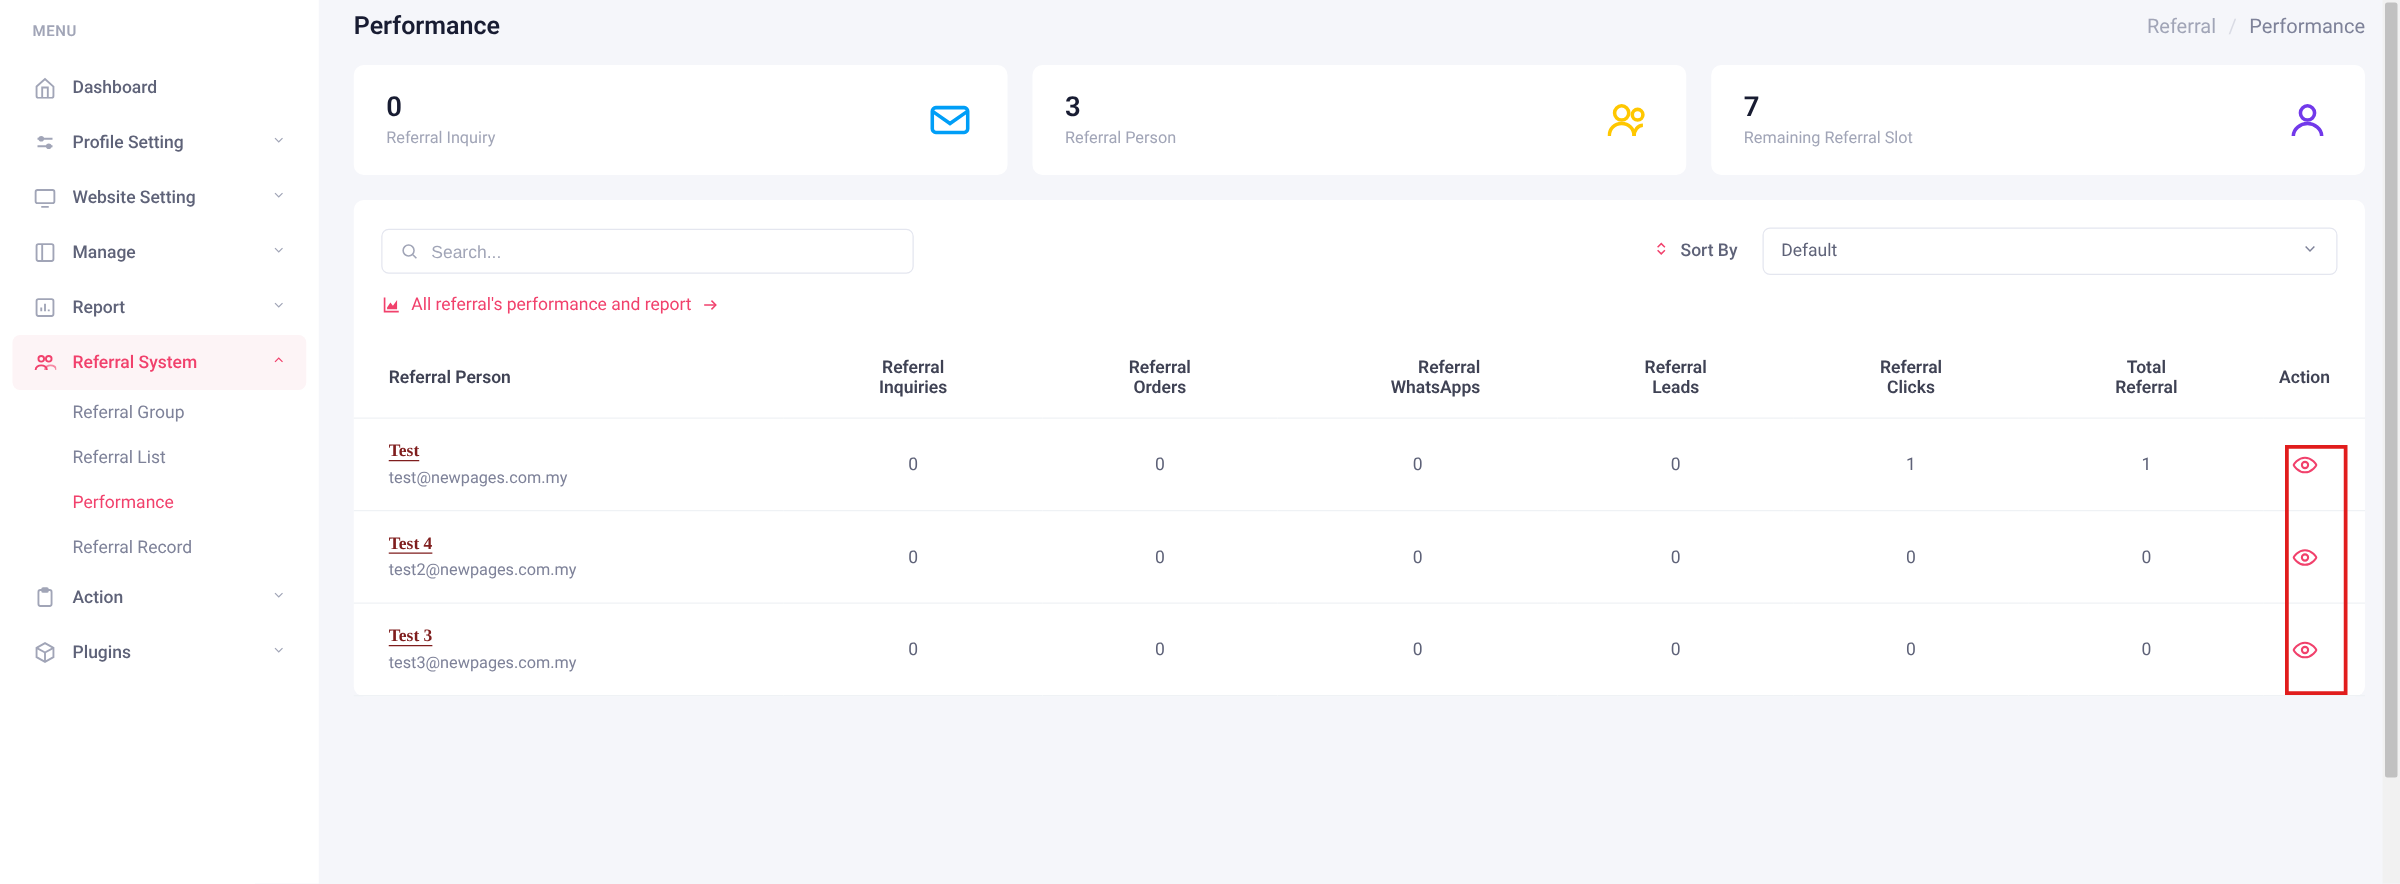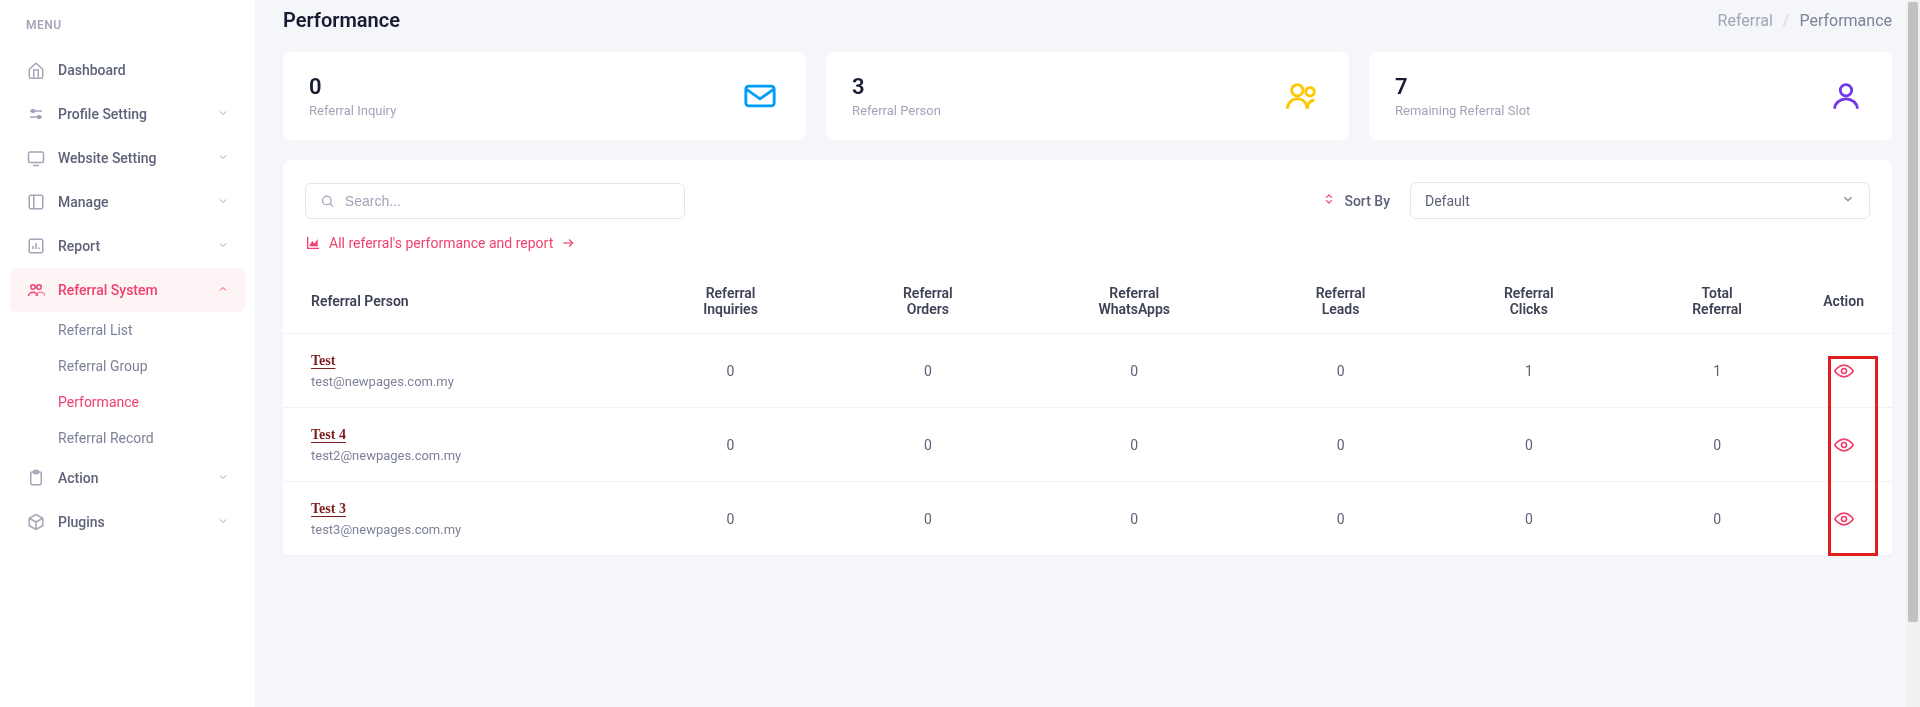--- a/index.html
+++ b/index.html
@@ -130,21 +130,21 @@
   align-items: center;
   gap: 20px;
   padding: 0 22px 16px;
 }
 .search-box {
   display: flex;
   align-items: center;
   border: 1px solid #e4e6ef;
   border-radius: 6px;
   padding: 9px 14px;
-  width: 380px;
+  width: 426px;
 }
 .search-box svg { color: #a1a5b7; margin-right: 10px; }
 .search-box input {
   border: none;
   outline: none;
   font-size: 14px;
   color: #5e6278;
   width: 100%;
 }
 .search-box input::placeholder { color: #a1a5b7; }
@@ -340,22 +340,22 @@
     </span>
     <span>Referral System</span>
     <span class="chevron">
       <svg width="12" height="12" viewBox="0 0 24 24" fill="none" stroke="currentColor" stroke-width="2">
           <polyline points="18 15 12 9 6 15"></polyline>
         </svg>
     </span>
   </div>
 
   <div class="sub-items">
+    <div class="sub-item">Referral Group</div>
     <div class="sub-item">Referral List</div>
-    <div class="sub-item">Referral Group</div>
     <div class="sub-item active">Performance</div>
     <div class="sub-item">Referral Record</div>
   </div>
 
   <div class="nav-item">
     <span class="icon">
       <svg width="18" height="18" viewBox="0 0 24 24" fill="none" stroke="currentColor" stroke-width="2">
           <rect x="5" y="4" width="14" height="17" rx="2"></rect>
           <rect x="9" y="2" width="6" height="4" rx="1"></rect>
         </svg>
@@ -481,21 +481,21 @@
       <thead>
         <tr>
           <th>Referral Person</th>
           <th>
                 <div style="max-width:90px;margin:0 auto;">Referral Inquiries</div>
               </th>
           <th>
                 <div style="max-width:80px;margin:0 auto;">Referral Orders</div>
               </th>
           <th>
-                <div style="max-width:100px;margin:0 auto;">Referral WhatsApps</div>
+                <div style="max-width:100px;margin:0 auto;text-align:right;">Referral WhatsApps</div>
               </th>
           <th>
                 <div style="max-width:80px;margin:0 auto;">Referral Leads</div>
               </th>
           <th>
                 <div style="max-width:80px;margin:0 auto;">Referral Clicks</div>
               </th>
           <th>
                 <div style="max-width:80px;margin:0 auto;">Total Referral</div>
               </th>

